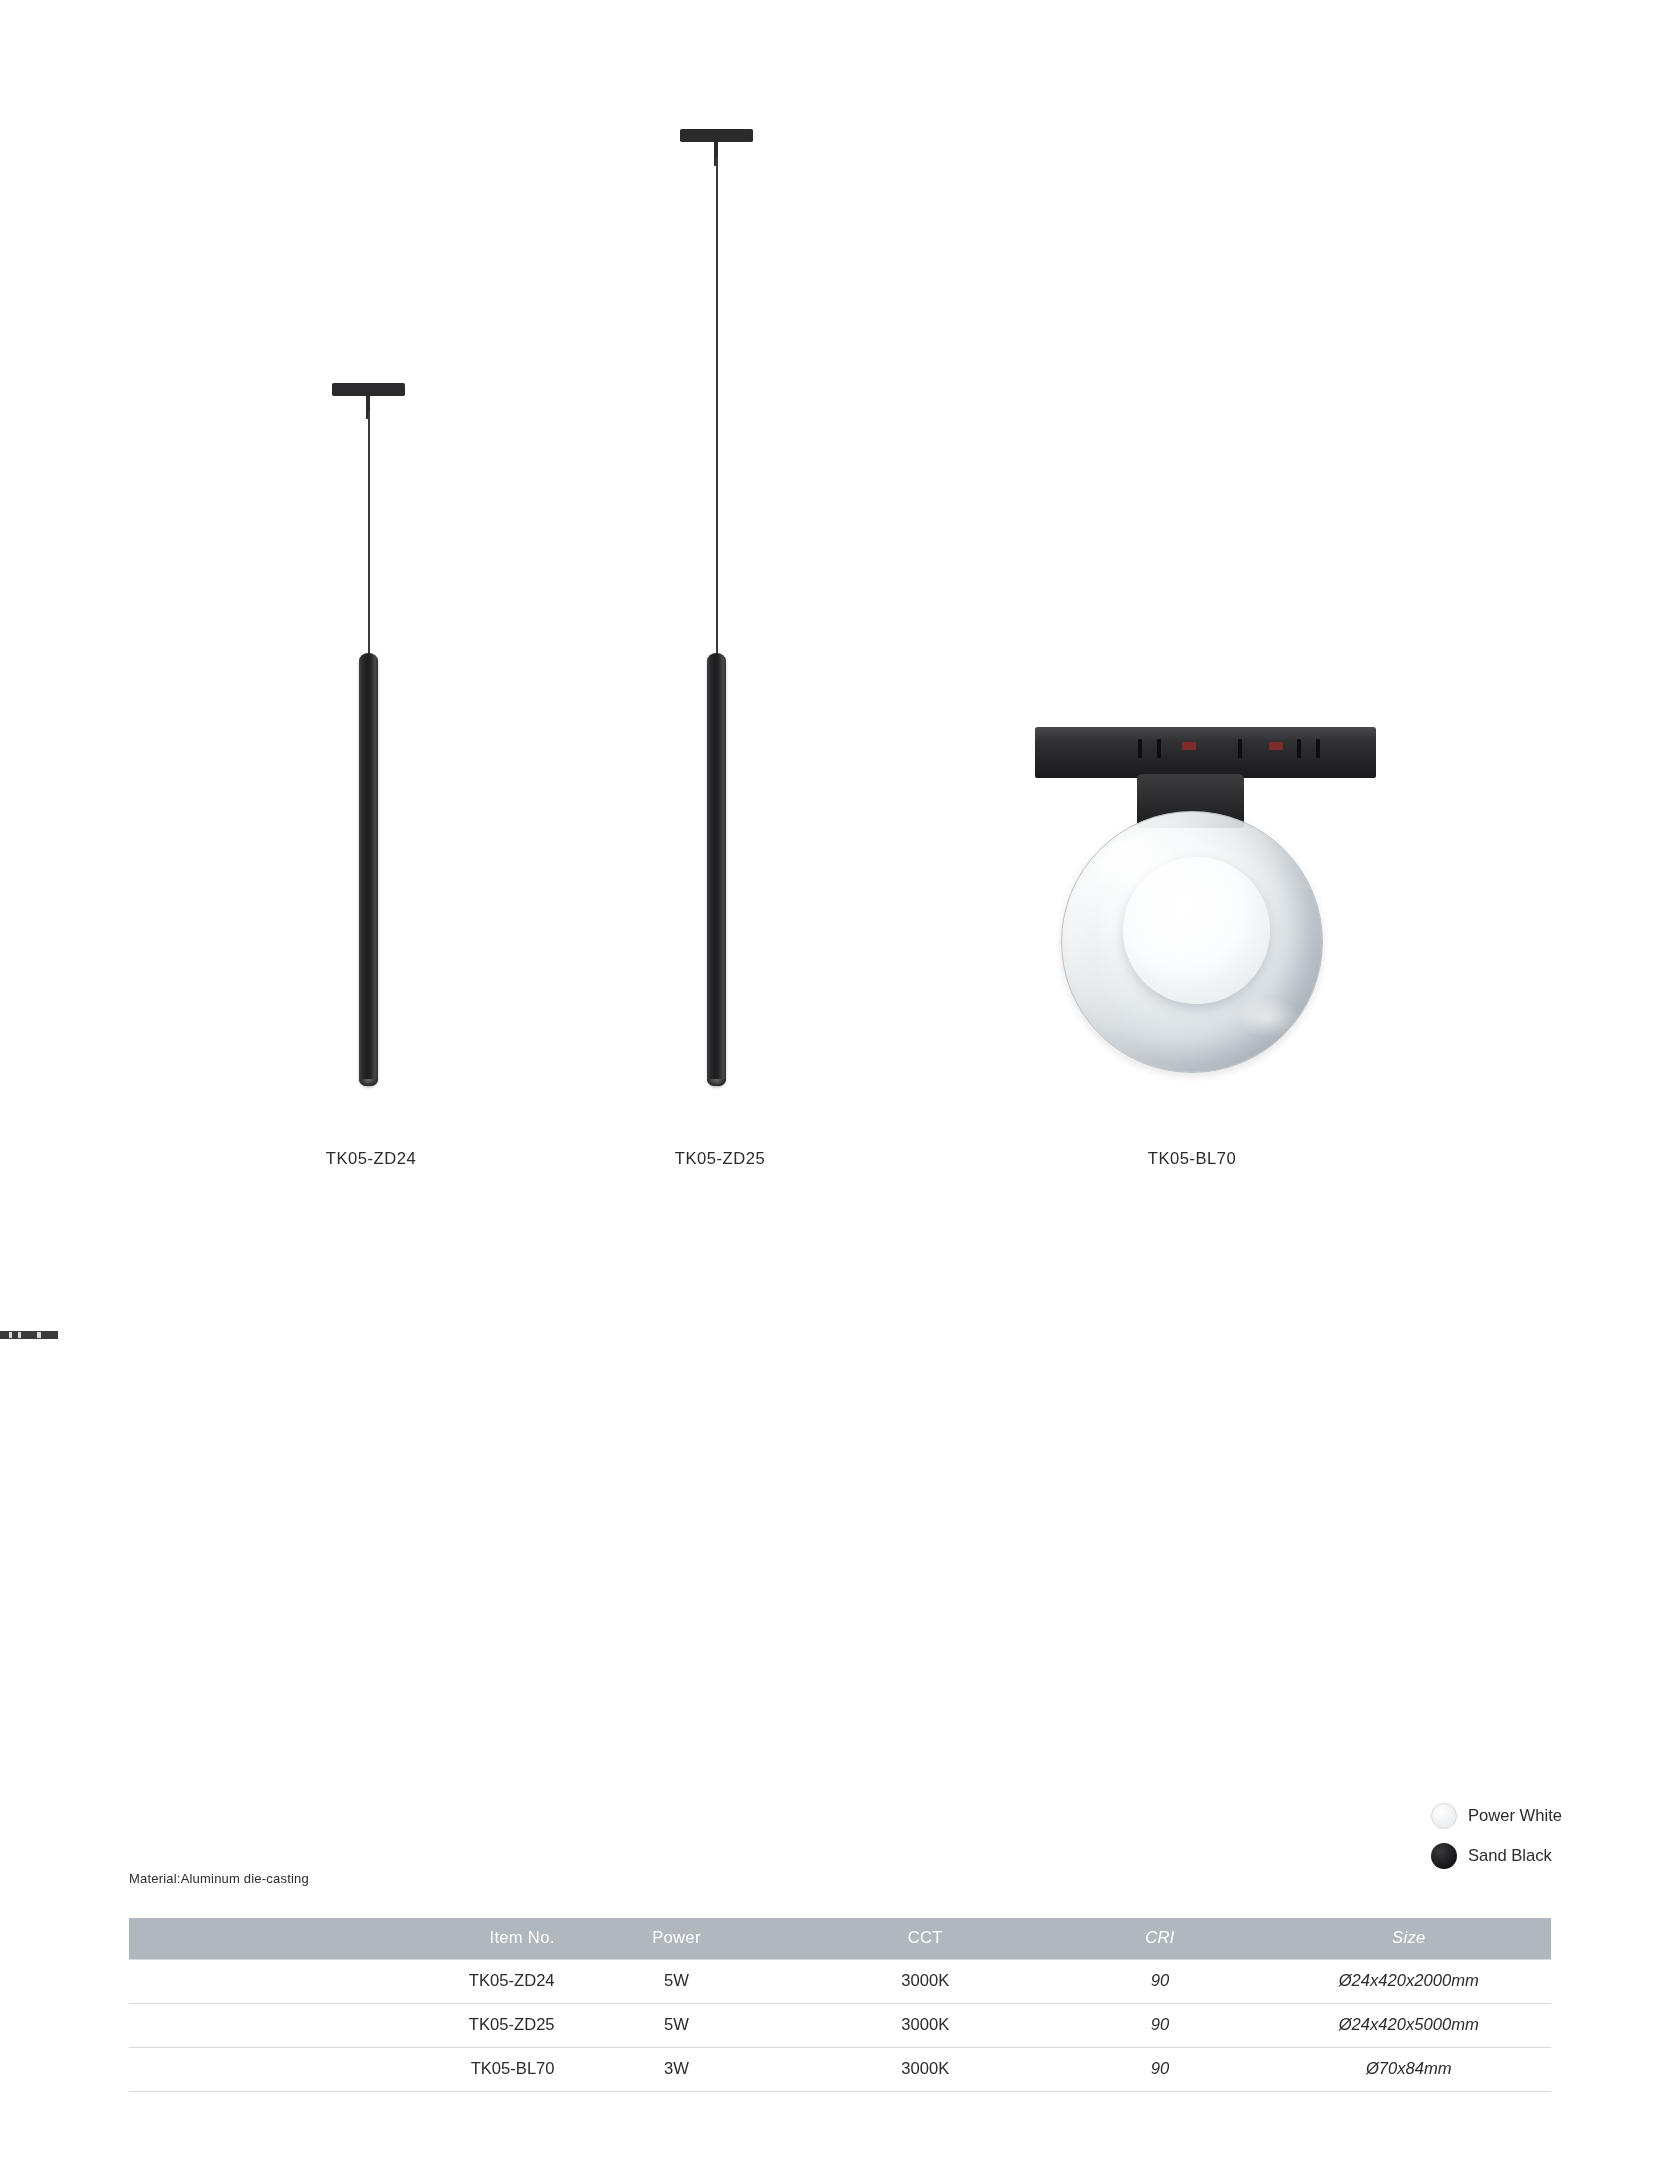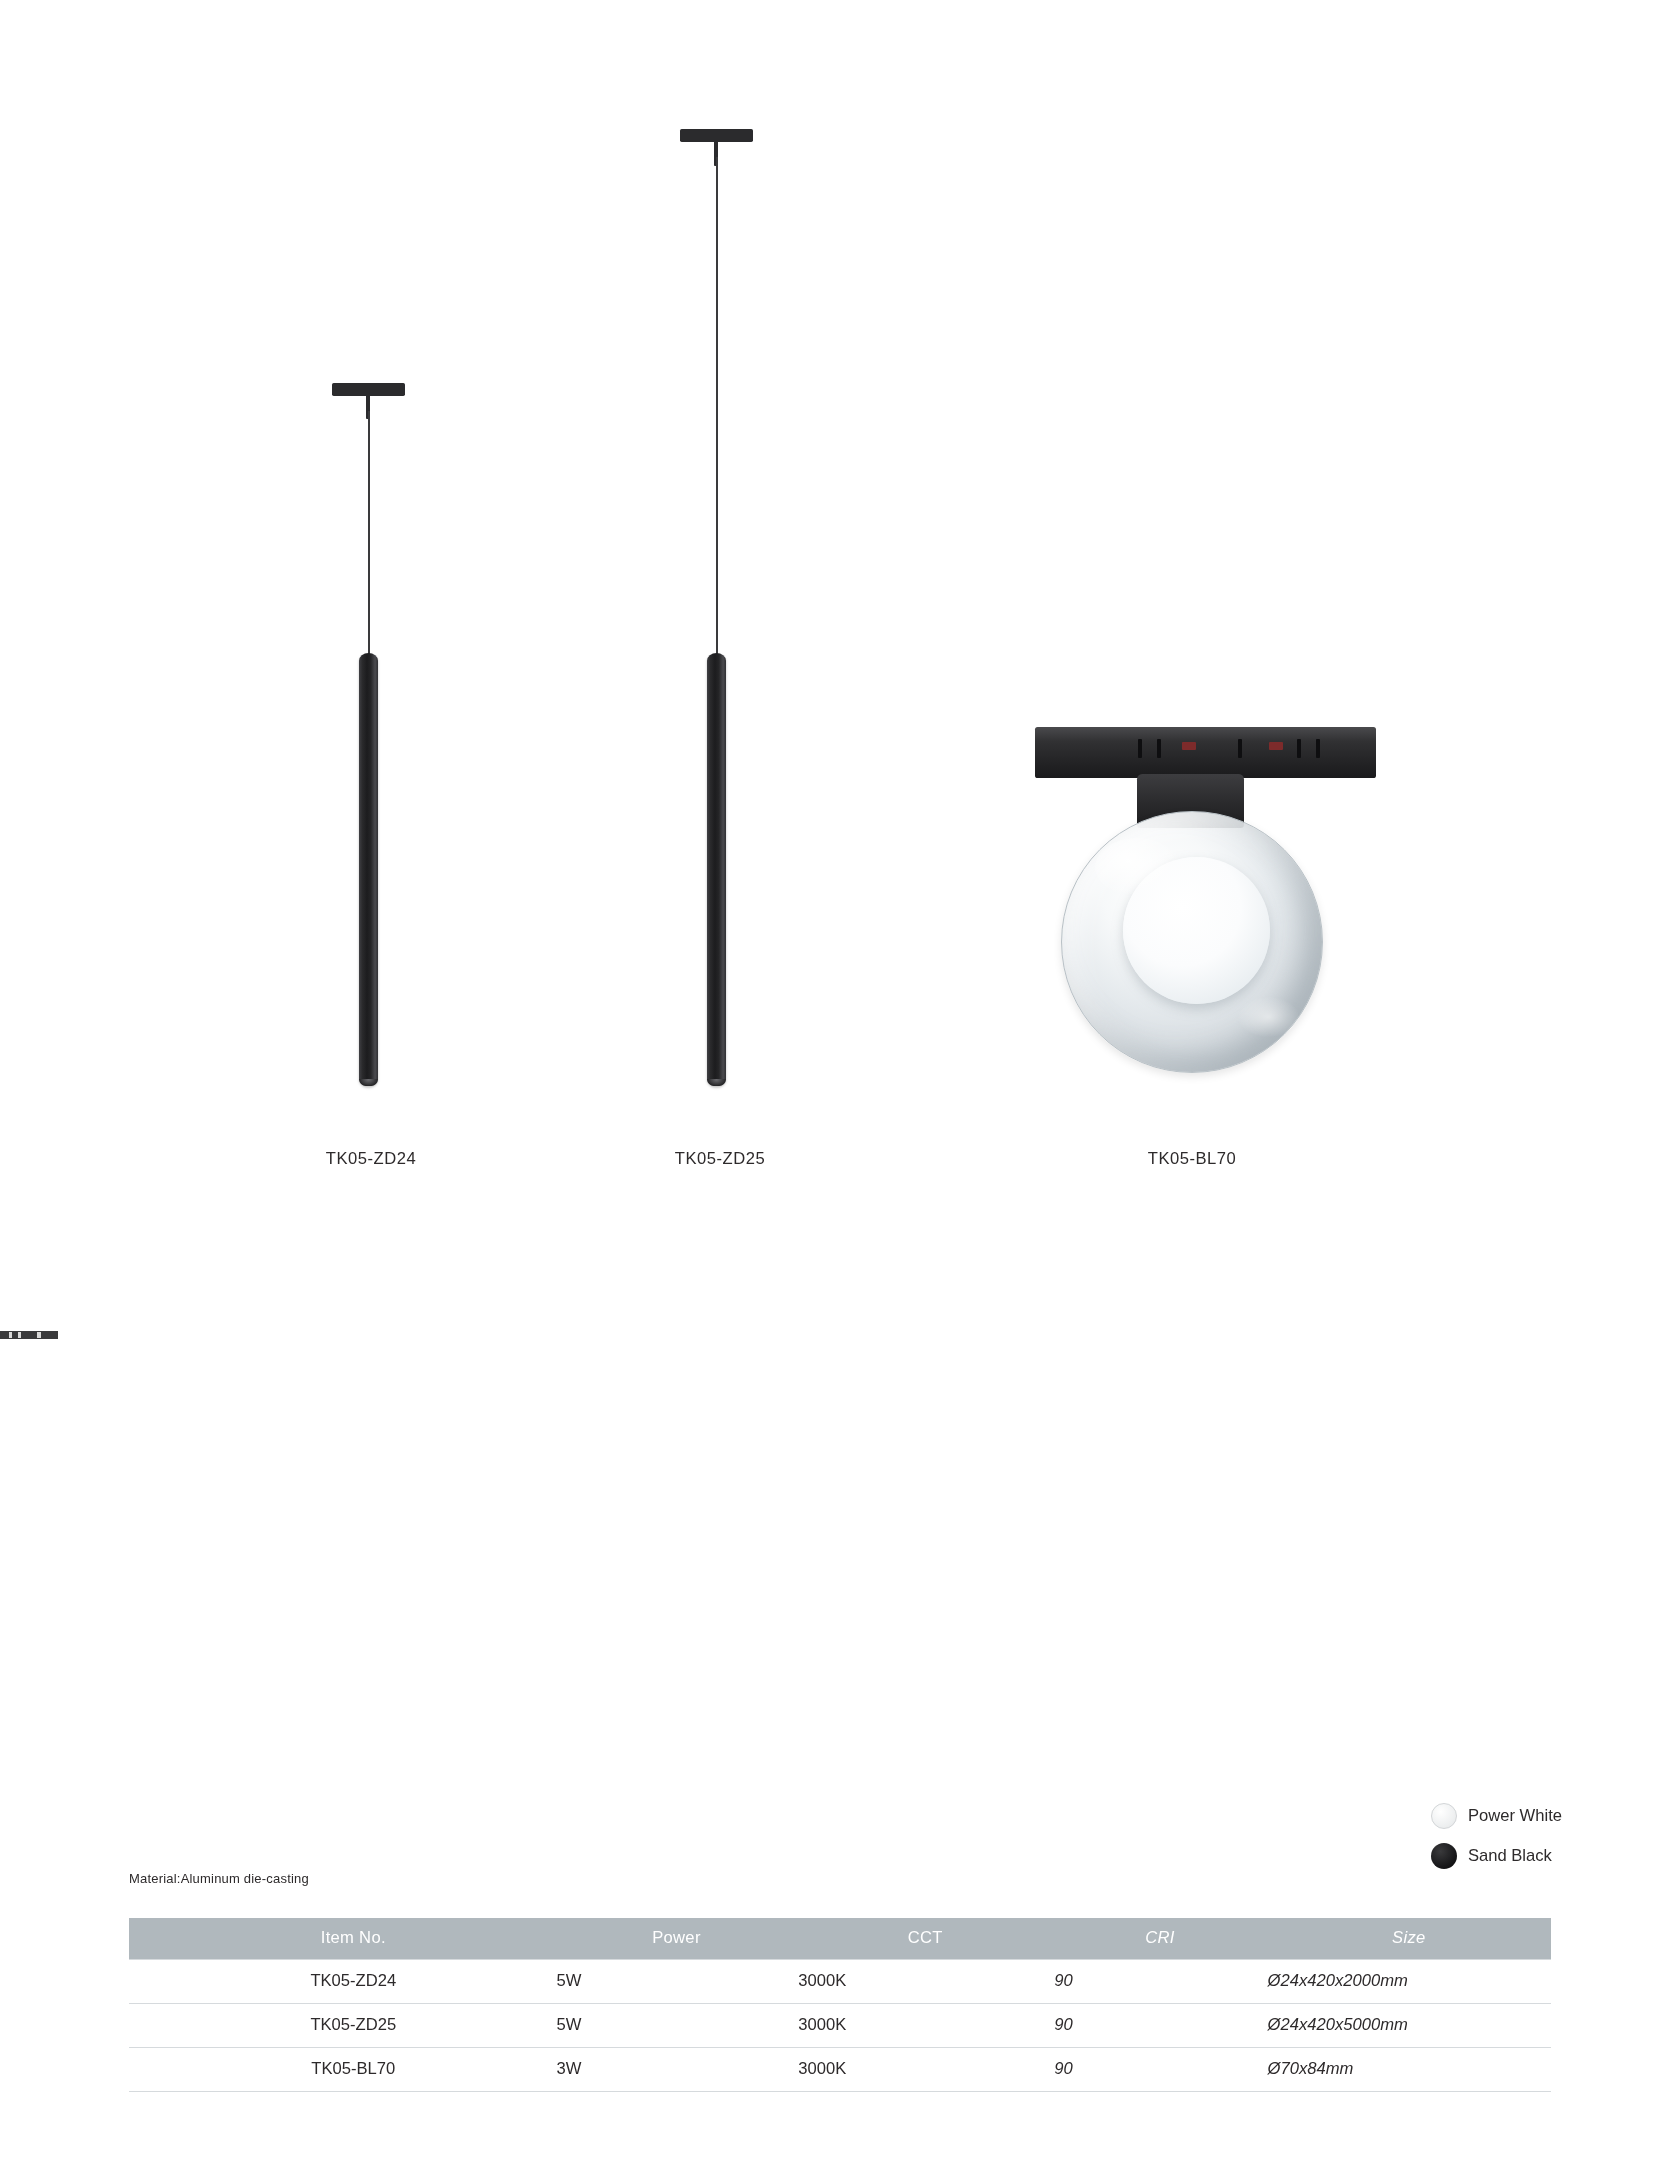--- a/index.html
+++ b/index.html
@@ -159,23 +159,23 @@
     background: #b0b8bd;
     color: #ffffff;
     font-weight: normal;
     height: 41px;
     letter-spacing: 0.3px;
   }
   #spec-table tbody td {
     height: 44px;
     border-bottom: 0.9px solid #d6dadd;
     color: #2d2a2b;
-    text-align: left;
-  }
-  #spec-table th.col-item, #spec-table td.col-item { text-align: center; padding-left: 23px; width: 30%; }
+    text-align: center;
+  }
+  #spec-table th.col-item, #spec-table td.col-item { text-align: right; padding-left: 23px; width: 30%; }
   #spec-table th.col-power, #spec-table td.col-power { width: 17%; }
   #spec-table th.col-cct,   #spec-table td.col-cct   { width: 18%; }
   #spec-table th.col-cri,   #spec-table td.col-cri   { width: 15%; font-style: italic; }
   #spec-table th.col-size,  #spec-table td.col-size  { width: 20%; font-style: italic; }
   #spec-table tbody tr:first-child td { border-top: 0.9px solid #d6dadd; }
 </style>
 </head>
 <body>
 
 <div id="photo-row">

